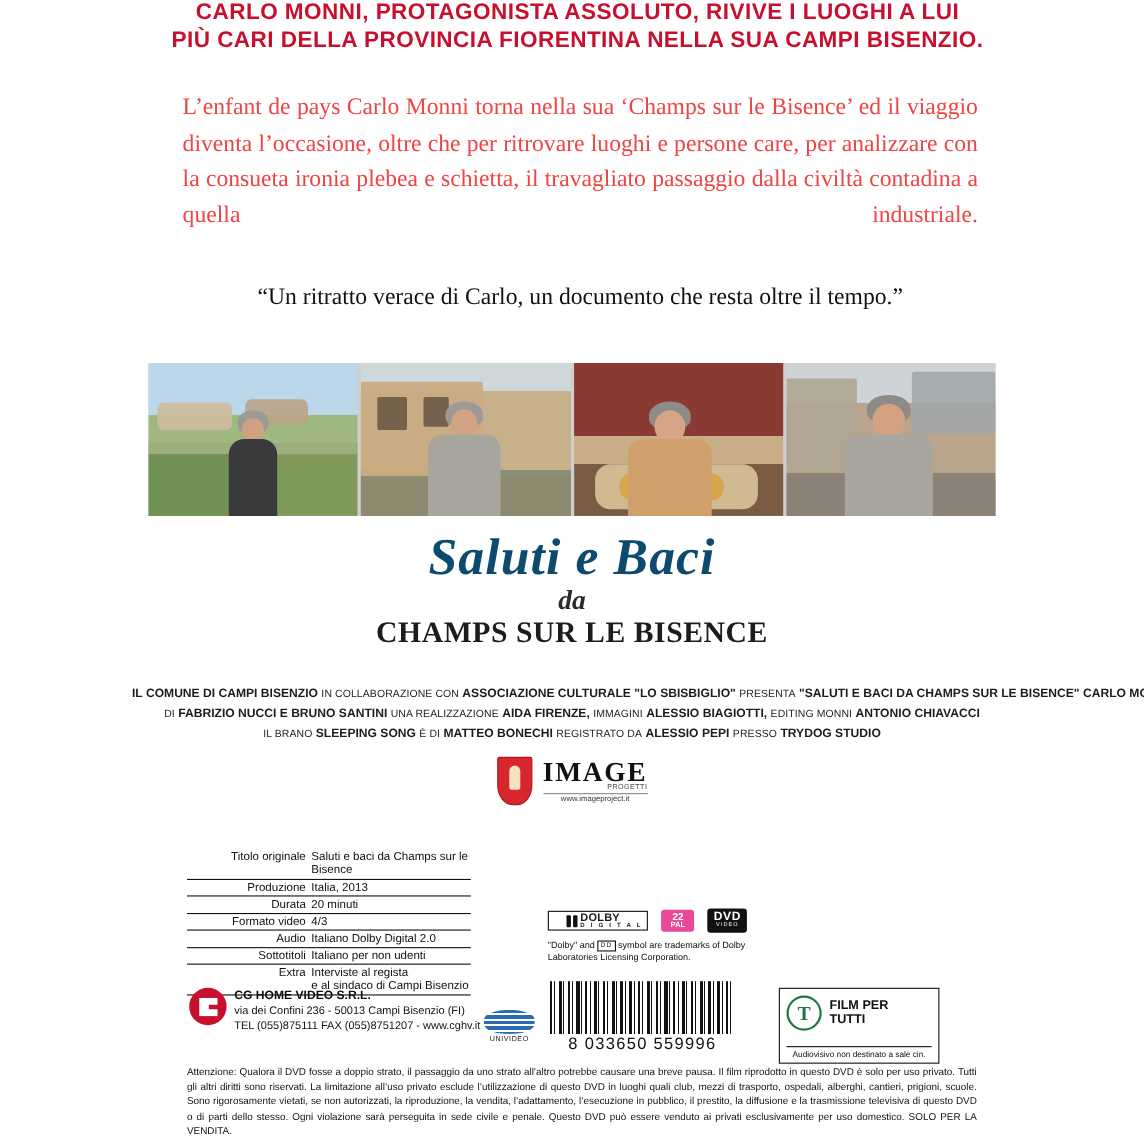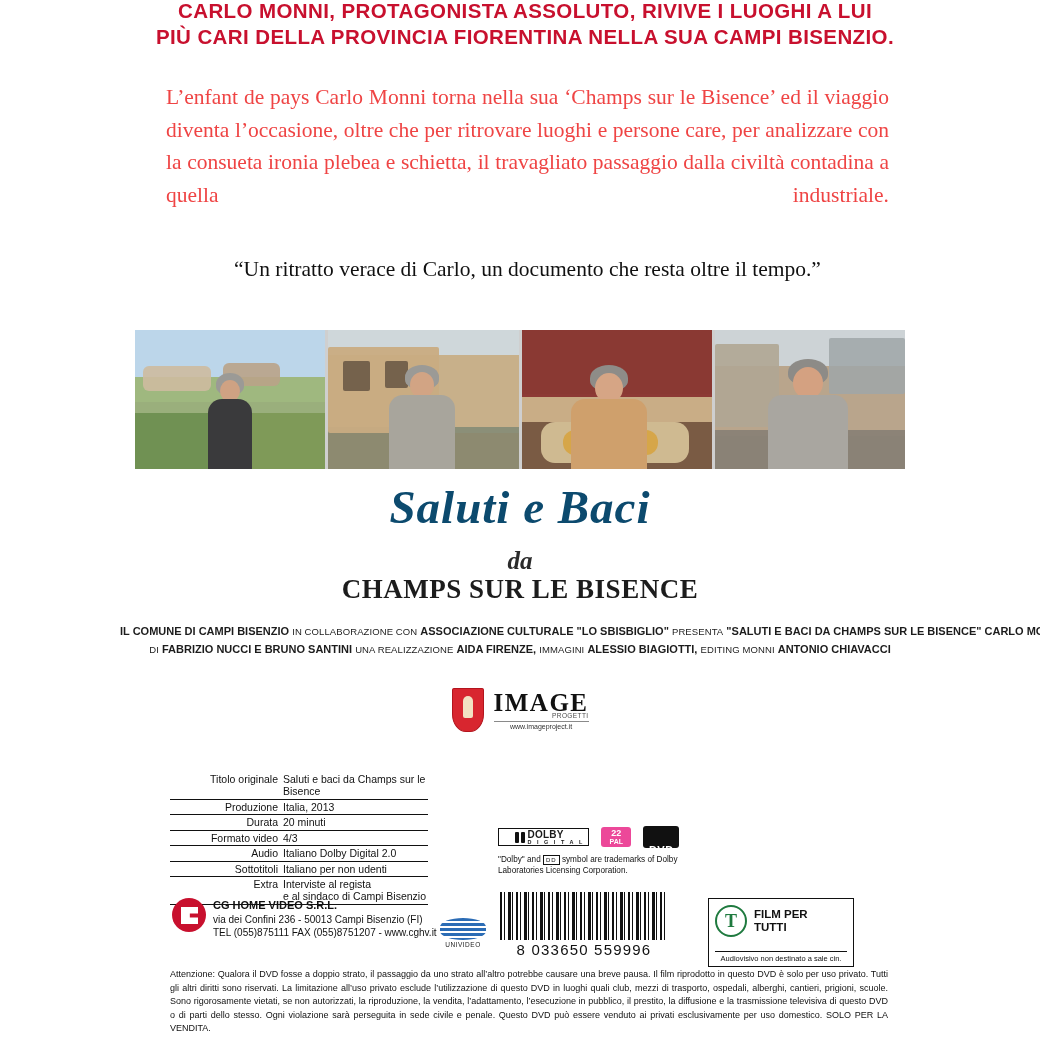--- a/index.html
+++ b/index.html
@@ -148,21 +148,21 @@
     letter-spacing: 1px;
     line-height: 1;
   }
   .logo .l2 {
     font-family: "Liberation Serif", serif;
     font-style: italic;
     font-weight: bold;
     font-size: 25px;
     color: #2b2b2b;
     line-height: 1.2;
-    margin-top: 15px;
+    margin-top: 1px;
   }
   .logo .l3 {
     font-family: "Liberation Serif", serif;
     font-weight: bold;
     font-size: 27px;
     color: #1c1c1c;
     letter-spacing: 0.5px;
     margin-top: -2px;
   }
 
@@ -278,21 +278,21 @@
   .dolby .txt .t2 { font-size: 5.5px; letter-spacing: 2px; display: block; }
   .pal {
     width: 30px; height: 20px; border-radius: 3px; background: #ec4899;
     color: #fff; font-size: 7px; font-weight: bold; text-align: center;
     padding-top: 2px; box-sizing: border-box; line-height: 1.05;
   }
   .pal .p1 { font-size: 9px; display:block; }
   .dvd {
     width: 36px; height: 22px; border-radius: 3px; background: #111;
     color: #fff; text-align: center; line-height: 1;
-    padding-top: 19px; box-sizing: border-box;
+    padding-top: 2px; box-sizing: border-box;
   }
   .dvd .d1 { font-size: 11px; font-weight: bold; letter-spacing: .5px; display: block; }
   .dvd .d2 { font-size: 5px; letter-spacing: 1px; display: block; }
   .marks .legal {
     margin-top: 6px;
     font-size: 8.2px;
     line-height: 1.35;
     color: #111;
     width: 190px;
   }
@@ -480,20 +480,30 @@
     </div>
     <div class="ln">
       <span class="sm">DI</span>
       <b>FABRIZIO NUCCI E BRUNO SANTINI</b>
       <span class="sm">UNA REALIZZAZIONE</span>
       <b>AIDA FIRENZE,</b>
       <span class="sm">IMMAGINI</span>
       <b>ALESSIO BIAGIOTTI,</b>
       <span class="sm">EDITING MONNI</span>
       <b>ANTONIO CHIAVACCI</b>
+    </div>
+    <div class="ln">
+      <span class="sm">IL BRANO</span>
+      <b>SLEEPING SONG</b>
+      <span class="sm">È DI</span>
+      <b>MATTEO BONECHI</b>
+      <span class="sm">REGISTRATO DA</span>
+      <b>ALESSIO PEPI</b>
+      <span class="sm">PRESSO</span>
+      <b>TRYDOG STUDIO</b>
     </div>
   </div>
 
   <div class="dist">
     <div class="crest">
       <div class="fig"></div>
     </div>
     <div class="imglogo">
       <div class="big">IMAGE</div>
       <div class="sub1">PROGETTI</div>

